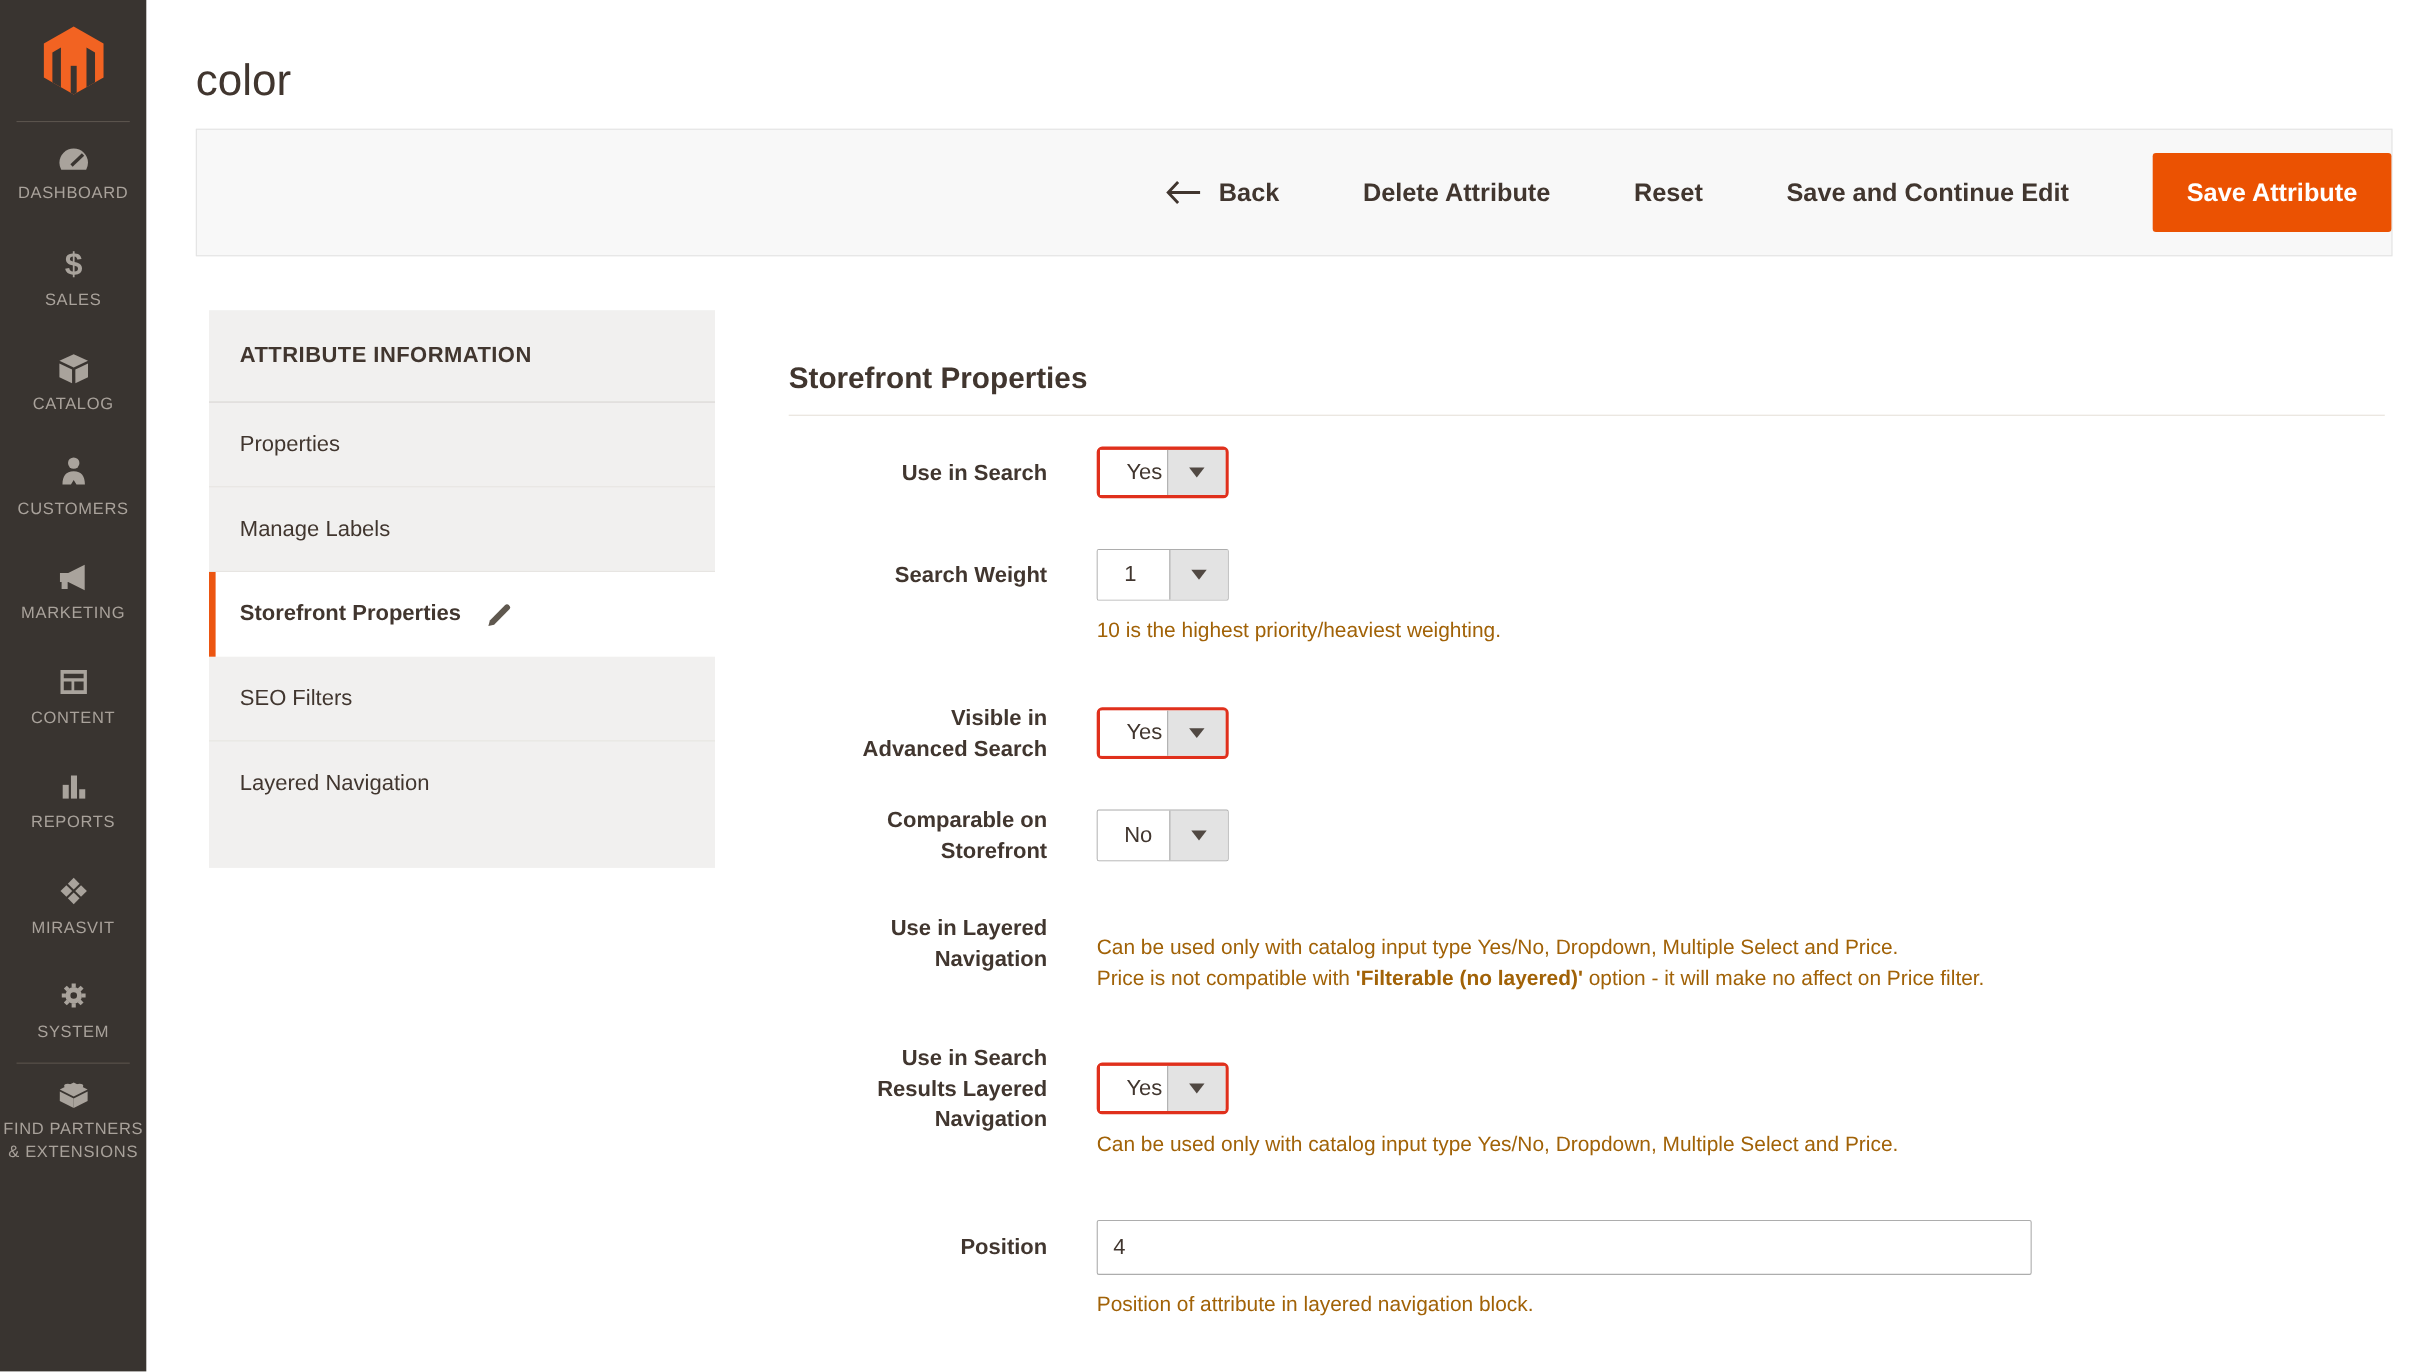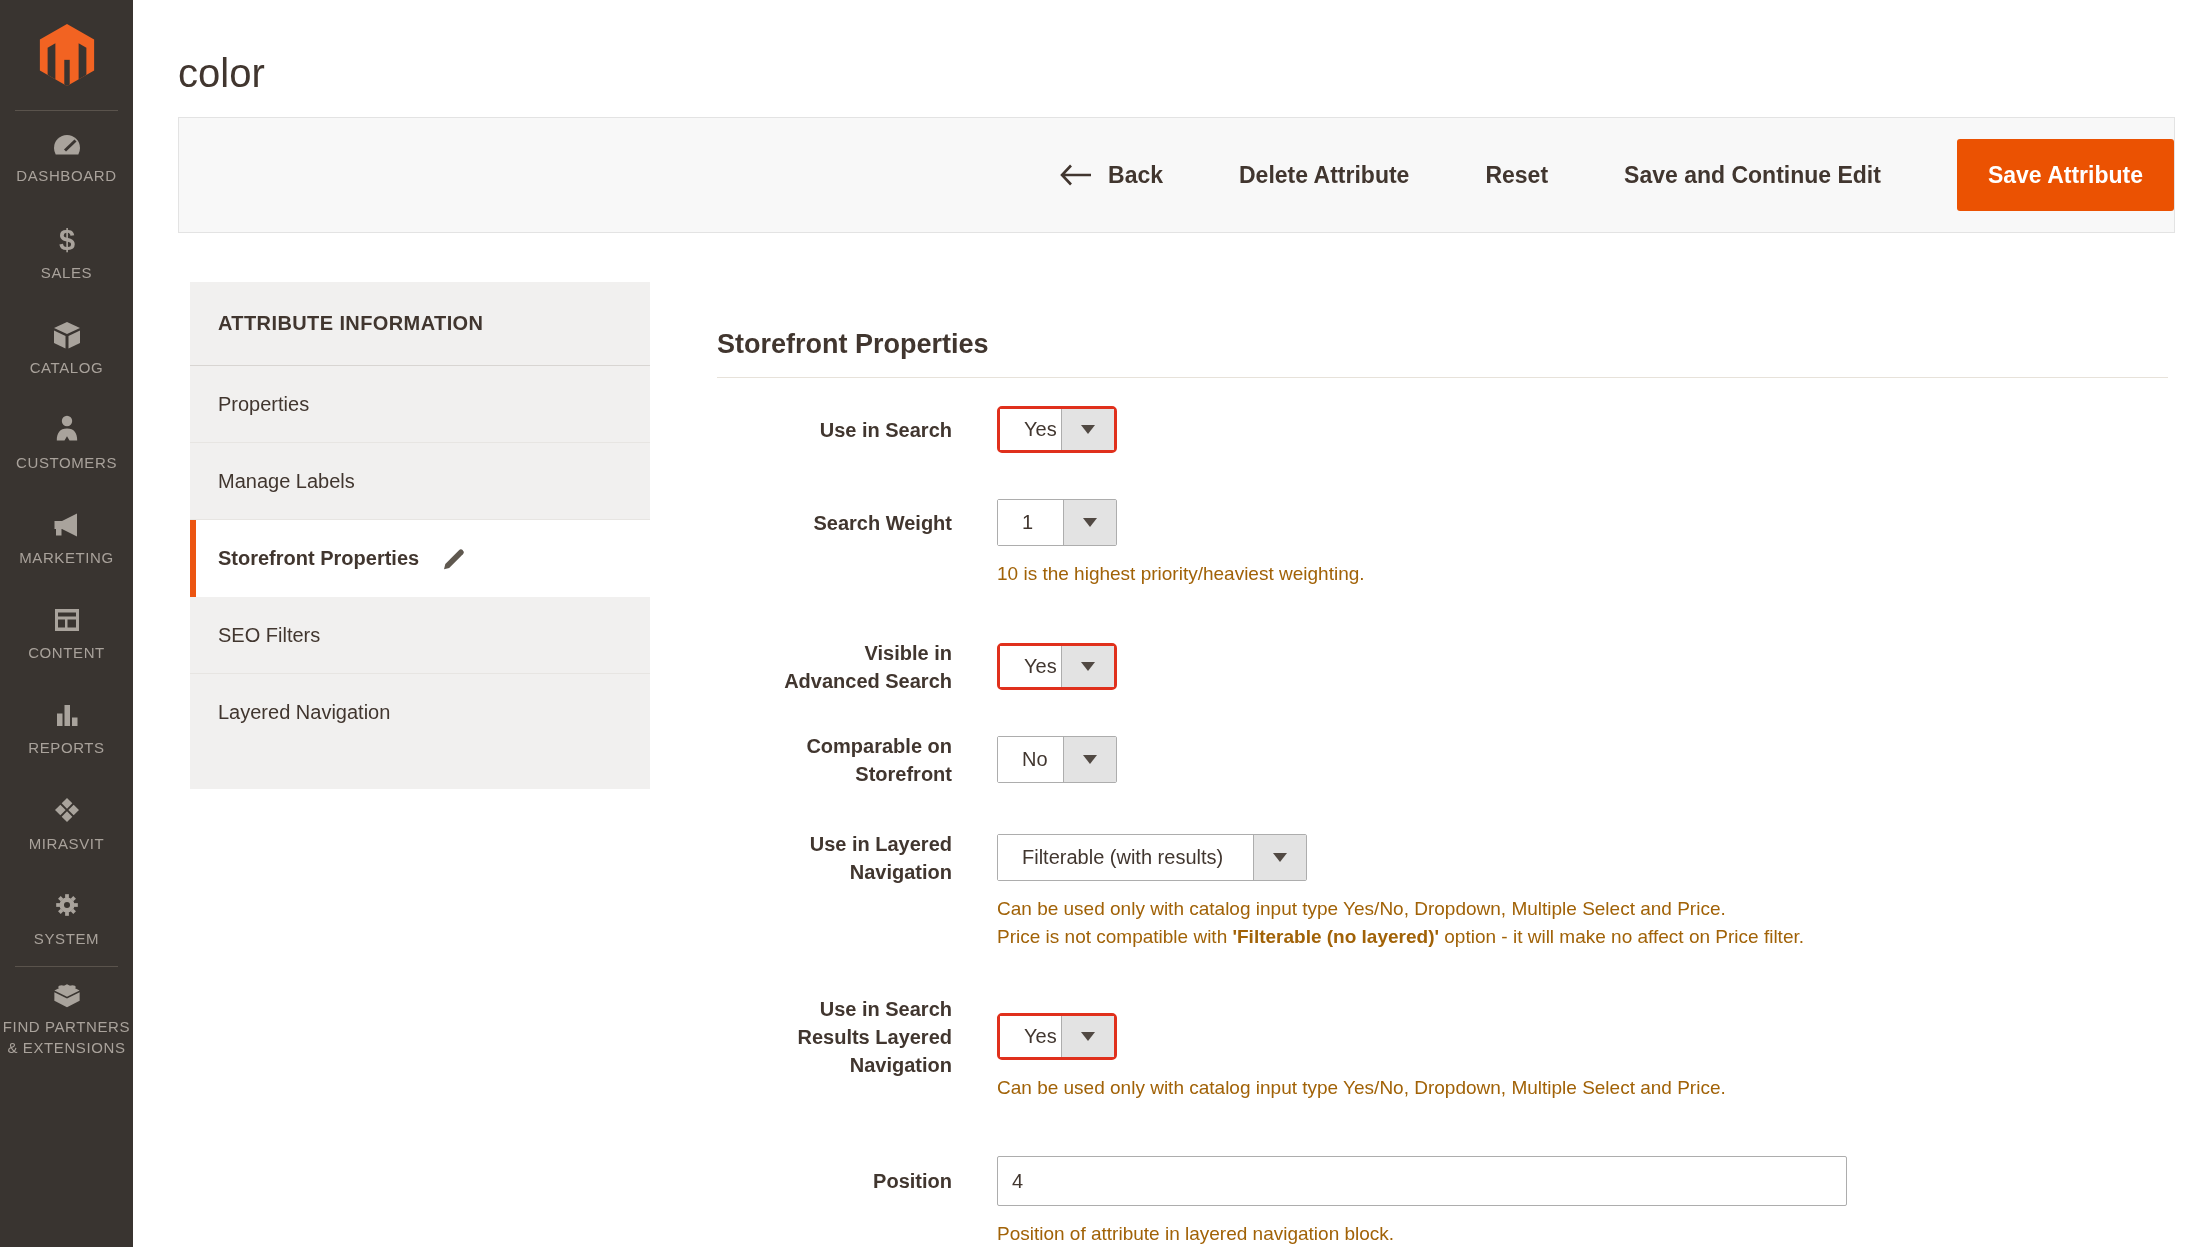--- a/index.html
+++ b/index.html
@@ -286,26 +286,20 @@
         </div>
       </div>
     </div>
 
     <div class="frow r5">
       <div class="flabel">
         <div>Use in Layered</div>
         <div>Navigation</div>
       </div>
       <div class="fctrl">
-        <div class="msel wide">
-          <span class="msel-val">Filterable (with results)</span>
-          <span class="msel-arr">
-              <span class="tri"></span>
-            </span>
-        </div>
         <div class="fnote">
           <div>Can be used only with catalog input type Yes/No, Dropdown, Multiple Select and Price.</div>
           <div><span>Price is not compatible with </span><b>'Filterable (no layered)'</b><span> option - it will make no affect on Price filter.</span></div>
         </div>
       </div>
     </div>
 
     <div class="frow r6">
       <div class="flabel">
         <div>Use in Search</div>

